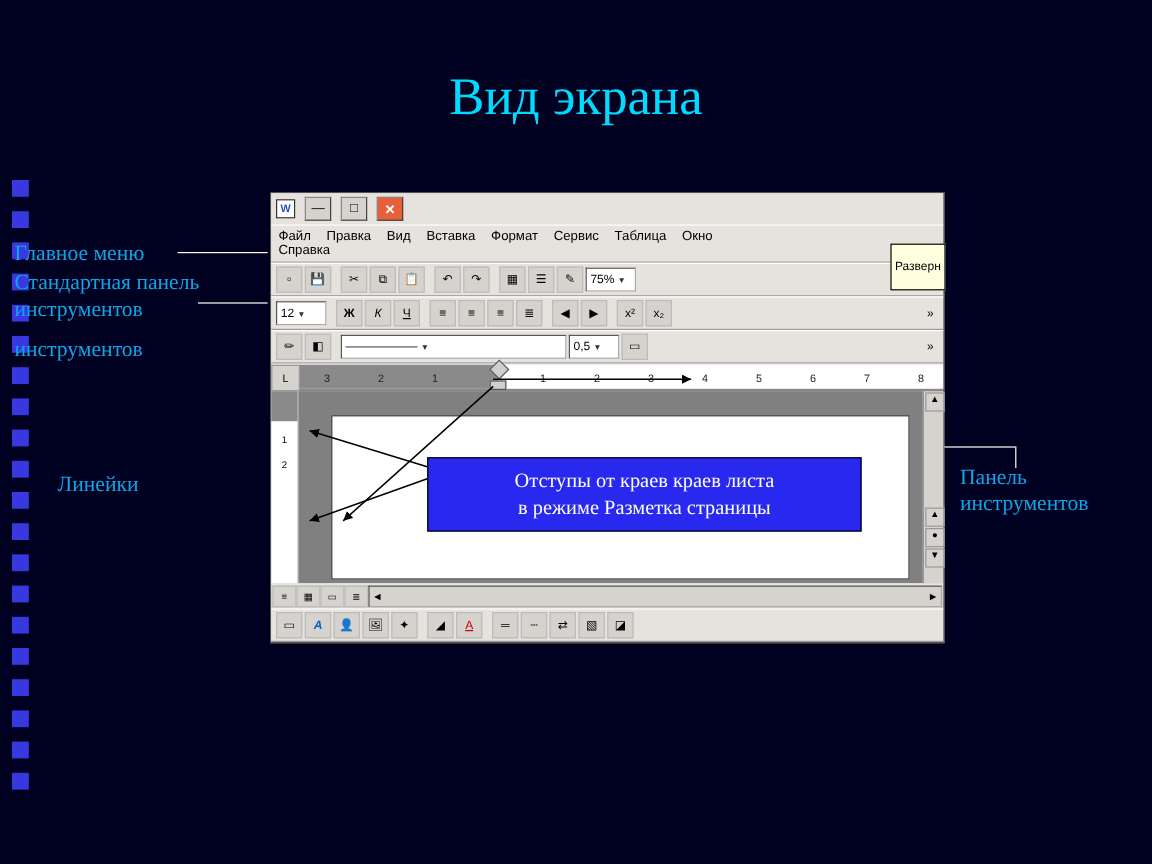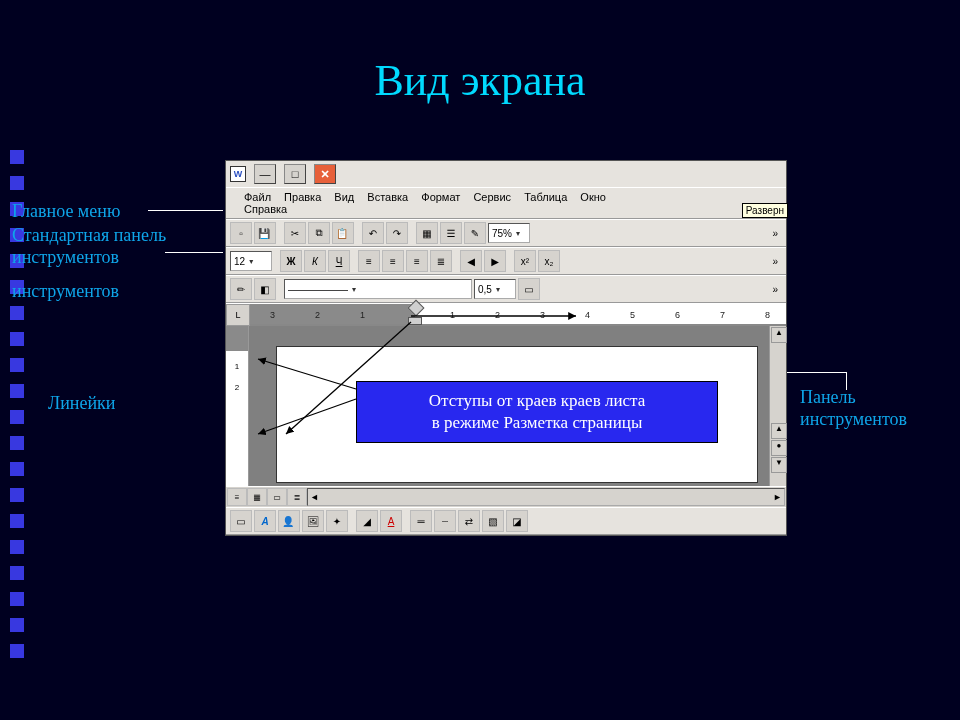--- a/index.html
+++ b/index.html
@@ -7,23 +7,23 @@
   .side-dots div{width:14px;height:14px;background:#3838e0}
   .title{color:#00daff;font-size:44px;font-family:Liberation Serif, serif;text-align:center;padding-top:55px}
   .label{position:absolute;color:#0ea5e9;font-size:18px;font-family:"Times New Roman",serif;line-height:22px}
   .pointer{position:absolute;height:1px;background:#fff}
   .window{position:absolute;left:225px;top:160px;width:560px;background:#d6d3ce;border:1px solid #555;font-size:11px;color:#000;font-family:Tahoma,Arial,sans-serif}
   .titlebar{display:flex;align-items:center;background:#e6e3de;padding:3px 4px;gap:6px}
   .w-icon{width:14px;height:14px;background:#fff;border:1px solid #333;display:flex;align-items:center;justify-content:center;font-size:9px;font-weight:bold;color:#2a4fc0}
   .titletext{font-weight:bold;flex:1}
   .winbtn{width:20px;height:18px;background:#d6d3ce;border:1px solid #888;border-right-color:#444;border-bottom-color:#444;display:inline-flex;align-items:center;justify-content:center;margin-left:2px;font-size:11px;cursor:pointer}
   .winbtn.close{background:#e7603a;color:#fff;font-weight:bold}
-  .menubar{background:#e6e3de;padding:3px 18px;border-top:1px solid #fff;border-bottom:1px solid #999}
+  .menubar{background:#e6e3de;padding:3px 6px;border-top:1px solid #fff;border-bottom:1px solid #999}
   .menubar span{margin-right:10px;cursor:pointer}
-  .tooltip{position:absolute;right:-2px;top:42px;background:#ffffe0;border:1px solid #000;font-size:10px;padding:1px 3px}
+  .tooltip{position:absolute;right:-2px;top:42px;background:#ffffe0;border:1px solid #000;font-size:10px;padding:13px 3px}
   .toolbar{display:flex;align-items:center;background:#e6e3de;padding:2px 4px;gap:2px;border-top:1px solid #fff;border-bottom:1px solid #999}
   .tbtn{width:20px;height:20px;background:#d6d3ce;border:1px solid #bbb;display:inline-flex;align-items:center;justify-content:center;font-size:10px;cursor:pointer}
   .sep{width:4px;height:20px}
   .combo{height:18px;background:#fff;border:1px inset #aaa;display:inline-flex;align-items:center;padding:0 3px;font-size:10px;min-width:34px}
   .combo::after{content:"▾";margin-left:4px;font-size:8px;color:#333}
   .chev{margin-left:auto;font-size:10px;padding:0 4px;cursor:pointer}
   .ruler-area{display:flex;background:#888;border-top:1px solid #fff}
   .corner{width:22px;height:20px;background:#d6d3ce;border:1px solid #999;display:flex;align-items:center;justify-content:center;font-size:9px}
   .hruler{flex:1;height:20px;background:#fff;position:relative;font-size:8px;color:#222}
   .hruler .dark{position:absolute;left:0;top:0;height:100%;width:165px;background:#8a8a8a}

